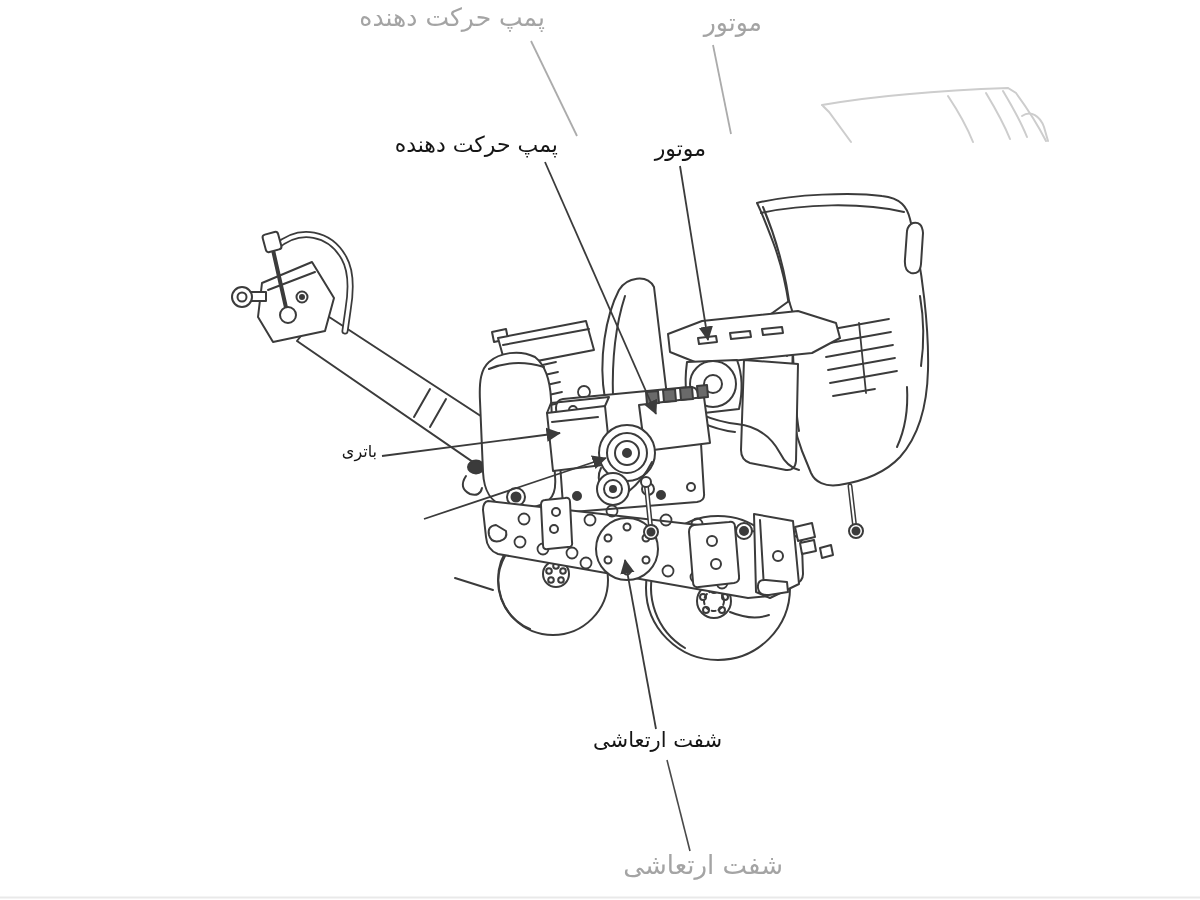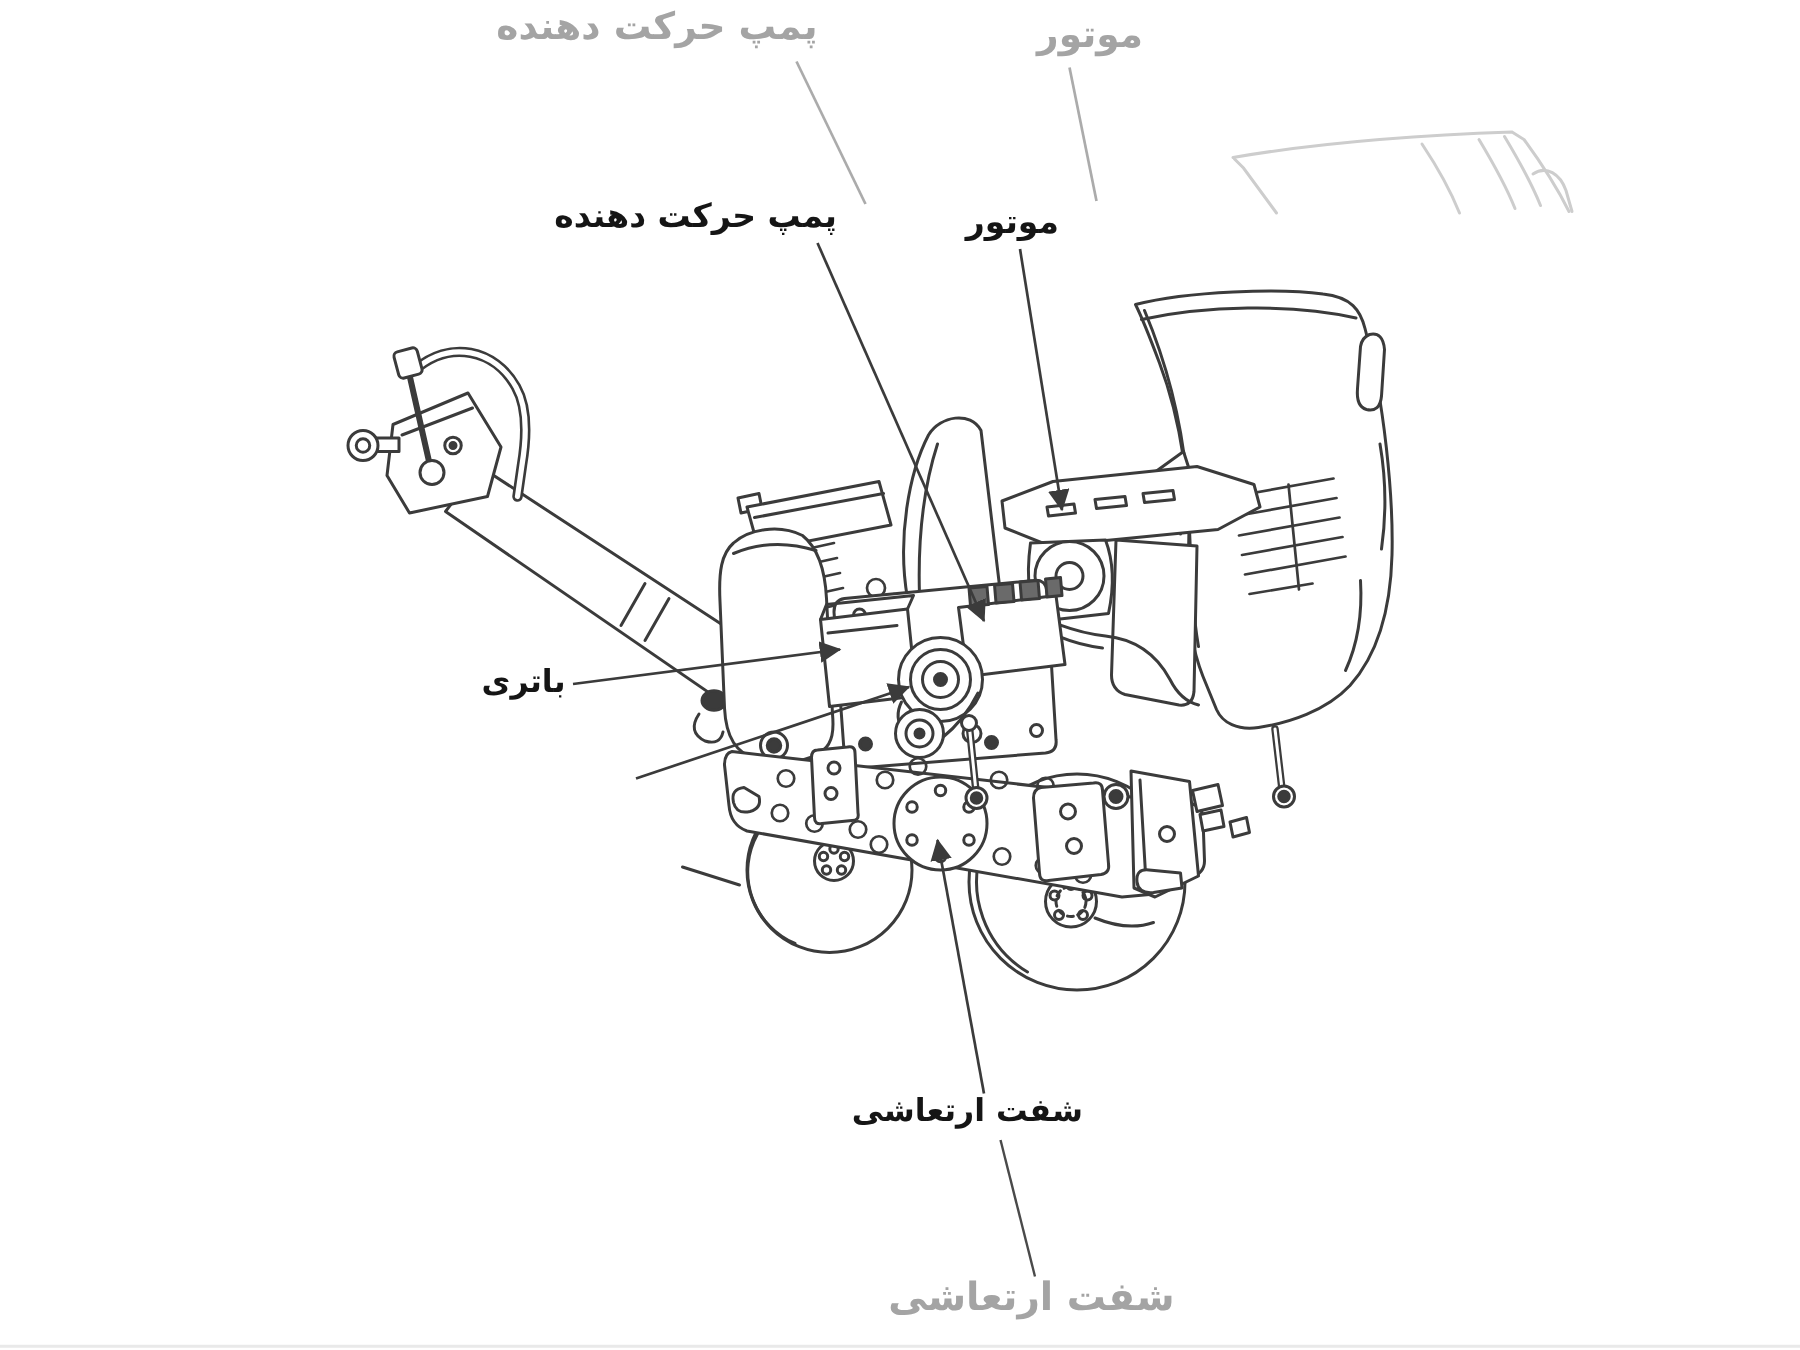--- a/index.html
+++ b/index.html
@@ -2,21 +2,21 @@
 <html><head>
 <meta charset="utf-8">
 <style>
   html,body{margin:0;padding:0;background:#ffffff;}
   .stage{
     position:relative;width:1200px;height:900px;background:#ffffff;overflow:hidden;
     font-family:"DejaVu Sans","Liberation Sans",sans-serif;
   }
   .stage svg{position:absolute;left:0;top:0;}
   .lbl{
-    position:absolute;font-weight:700;white-space:nowrap;line-height:1.1;
+    position:absolute;font-weight:400;white-space:nowrap;line-height:1.1;
     color:#151515;direction:rtl;
   }
   .lbl.ghost{color:#a4a4a4;}
   .machine path,.machine circle,.machine ellipse,.machine line{vector-effect:none;}
 </style>
 </head>
 <body>
 
 <div class="stage">
 
@@ -270,20 +270,20 @@
 </svg>
 
   <div class="lbl ghost" style="right:655px;top:4px;font-size:25px;" dir="rtl">پمپ حرکت دهنده</div>
 
   <div class="lbl ghost" style="right:438px;top:9px;font-size:25px;" dir="rtl">موتور</div>
 
   <div class="lbl" style="right:642px;top:133px;font-size:22px;" dir="rtl">پمپ حرکت دهنده</div>
 
   <div class="lbl" style="right:494px;top:137px;font-size:22px;" dir="rtl">موتور</div>
 
-  <div class="lbl" style="right:823px;top:443px;font-size:21px;" dir="rtl">باتری</div>
+  <div class="lbl" style="right:823px;top:443px;font-size:16px;" dir="rtl">باتری</div>
 
 
   <div class="lbl" style="right:478px;top:729px;font-size:21px;" dir="rtl">شفت ارتعاشی</div>
 
   <div class="lbl ghost" style="right:417px;top:851px;font-size:26px;" dir="rtl">شفت ارتعاشی</div>
 
 </div>
 
 </body></html>

